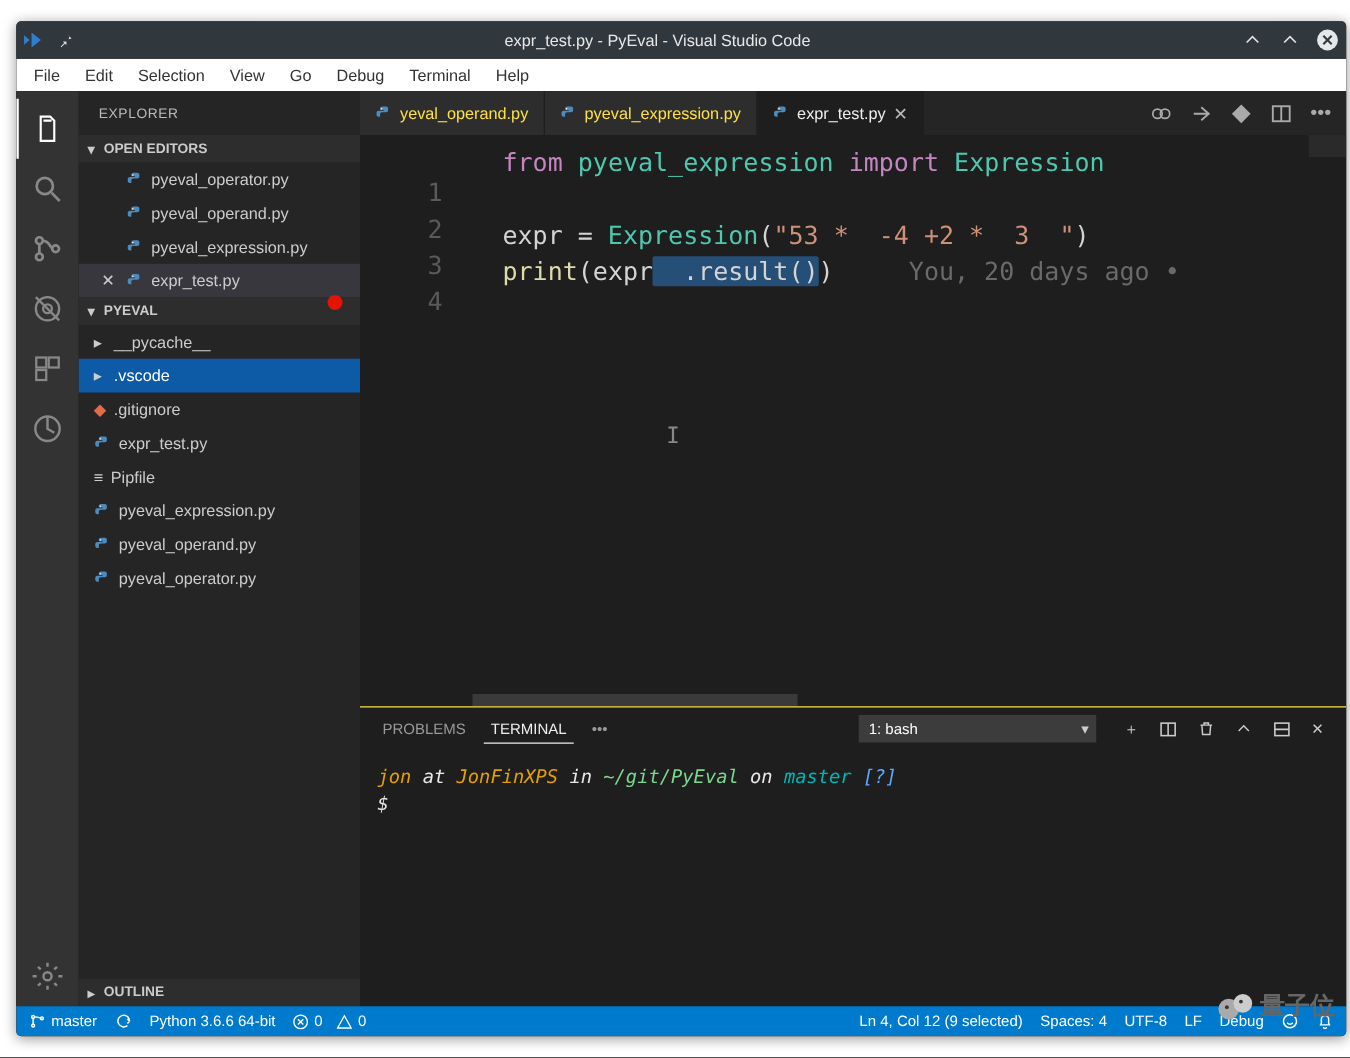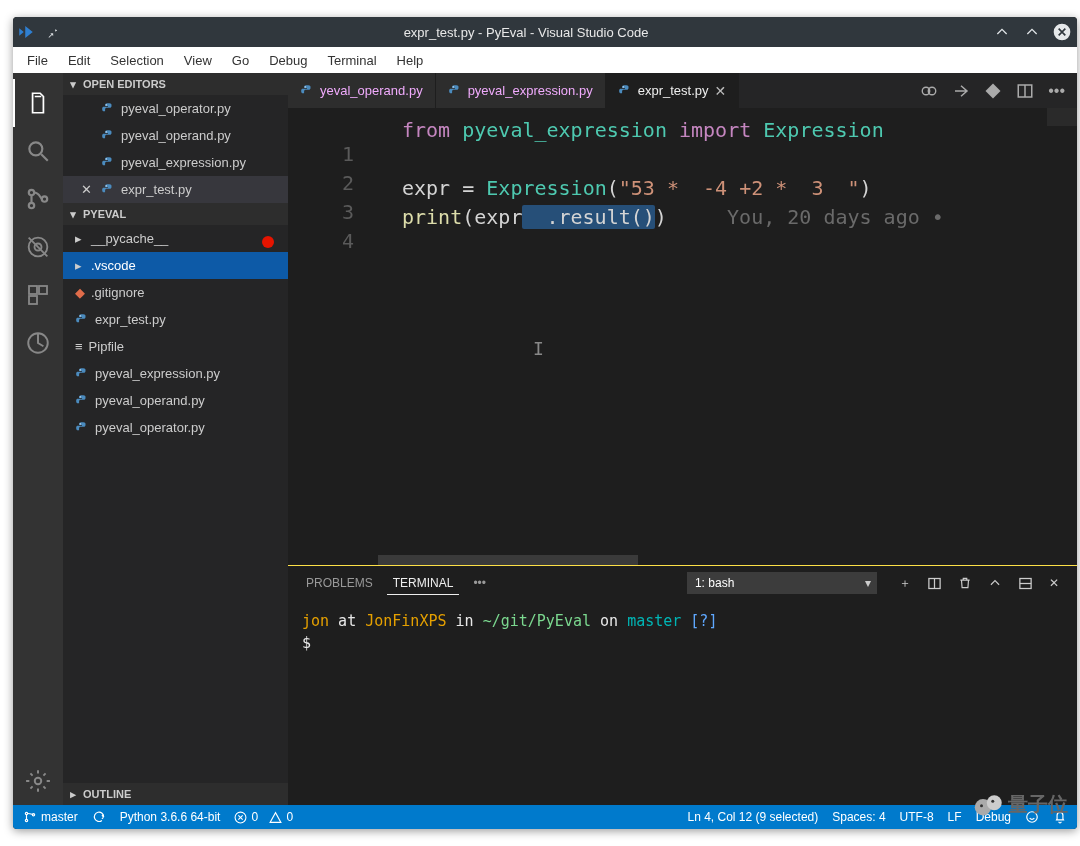--- a/index.html
+++ b/index.html
@@ -32,21 +32,21 @@
   .filelist .row { height:27px; display:flex; align-items:center; padding-left:18px; gap:6px; color:#ccc; }
   .filelist .row .close { width:14px; color:#ccc; visibility:hidden;}
   .filelist .row.activefile { background:#37373d; }
   .filelist .row.activefile .close { visibility:visible;}
   .tree .trow { height:27px; display:flex; align-items:center; padding-left:12px; gap:6px; color:#ccc;}
   .tree .trow.selected { background:#0d5aa7; color:#fff;}
   .pyicon { color:#4b8bbe; font-weight:700; font-size:12px;}
   
   .main { flex:1; display:flex; flex-direction:column; min-width:0; }
   .tabs { height:35px; background:#252526; display:flex; align-items:stretch; }
-  .tabs .tab { display:flex; align-items:center; gap:6px; padding:0 12px; background:#2d2d2d; color:#f0abfc; font-size:13px; border-right:1px solid #1e1e1e; position:relative;}
+  .tabs .tab { display:flex; align-items:center; gap:6px; padding:0 12px; background:#2d2d2d; color:#fde047; font-size:13px; border-right:1px solid #1e1e1e; position:relative;}
   .tabs .tab.active { background:#1e1e1e; color:#eee;}
   .tabs .tab .tabclose{ color:#bbb; font-size:14px;}
   .tabs .tabspacer{ flex:1;}
   .tabs .tactions{ display:flex; align-items:center; gap:14px; padding:0 12px; color:#aaa;}
   
   .editor { flex:1; background:#1e1e1e; display:flex; font-family:"Menlo","Consolas",monospace; font-size:20px; position:relative; min-height:0;}
   .gutter { width:86px; text-align:right; color:#5a5a5a; padding:8px 20px 0 0;}
   .gline { height:29px; line-height:29px; position:relative;}
   .bp { position:absolute; left:-26px; top:9px; width:12px; height:12px; border-radius:50%; background:#e51400;}
   .code { flex:1; padding-top:8px; position:relative;}
@@ -63,21 +63,21 @@
   .hsb .thumb{ margin-left:90px; width:260px; height:10px; background:#3a3a3a;}
   .minimap{ position:absolute; right:0; top:0; width:30px; height:100%; background:linear-gradient(#2a2a2a 0 18px, transparent 18px);}
   
   .panel { height:240px; background:#1e1e1e; border-top:1px solid #fde047; display:flex; flex-direction:column;}
   .panel .phdr { height:34px; display:flex; align-items:center; gap:8px; padding:0 12px; color:#999; font-size:12px;}
   .panel .ptab { padding:4px 6px; }
   .panel .ptab.active{ color:#eee; border-bottom:1px solid #eee;}
   .panel .seldrop{ margin-left:auto; width:190px; height:22px; background:#3c3c3c; color:#ffffff; display:flex; align-items:center; padding:0 8px; font-size:12px; position:relative;}
   .panel .seldrop::after{ content:"▾"; position:absolute; right:6px; color:#ccc;}
   .panel .picons{ display:flex; align-items:center; gap:16px; color:#ccc; padding:0 6px 0 14px;}
-  .panel .term { flex:1; padding:10px 14px; font-family:"Menlo","Consolas",monospace; font-size:15px; color:#ddd; line-height:22px;}
+  .panel .term { flex:1; padding:10px 14px; font-family:"Menlo","Consolas",monospace; font-size:15px; color:#ddd; line-height:22px;font-style:italic;}
   .tc-orange{color:#e5a000;} .tc-green{color:#7bd88f;} .tc-blue{color:#5fa8ff;} .tc-teal{color:#00b5b5;} .tc-white{color:#e8e8e8;}
   
   .status { height:24px; background:#007acc; color:#fff; display:flex; align-items:center; font-size:12px; padding:0 10px; gap:14px;}
   .status .sgrow{ flex:1;}
   .status .sitem{ display:flex; align-items:center; gap:4px;}
   svg{ display:block;}
   .watermark{ position:absolute; right:12px; bottom:28px; display:flex; align-items:center; gap:4px; color:#666; font-size:20px; font-weight:700;}
 </style>
 </head>
 <body>
@@ -171,20 +171,21 @@
       <div class="spacer"></div>
       <div class="act">
             <svg width="26" height="26" viewBox="0 0 24 24" fill="none" stroke="currentColor" stroke-width="1.8">
               <circle cx="12" cy="12" r="3"></circle>
               <path d="M12 2v3M12 19v3M4 12H1M23 12h-3M5 5l2 2M17 17l2 2M19 5l-2 2M7 17l-2 2"></path>
             </svg>
           </div>
     </div>
 
     <div class="sidebar">
+      <div class="head">EXPLORER</div>
       <div class="section-hd">
         <span class="chev">▾</span>
         <span>OPEN EDITORS</span>
       </div>
       <div class="filelist" id="open-editors">
             <div class="row">
               <span class="close">✕</span>
               <span class="pyicon">
                 <svg width="14" height="14" viewBox="0 0 24 24">
                   <path fill="#4b8bbe" d="M11 2c-4 0-4 2-4 3v2h5v1H5c-2 0-3 1-3 4s1 4 3 4h2v-3c0-2 1-3 3-3h5c2 0 3-1 3-3V5c0-1 0-3-4-3h-3z"></path>

